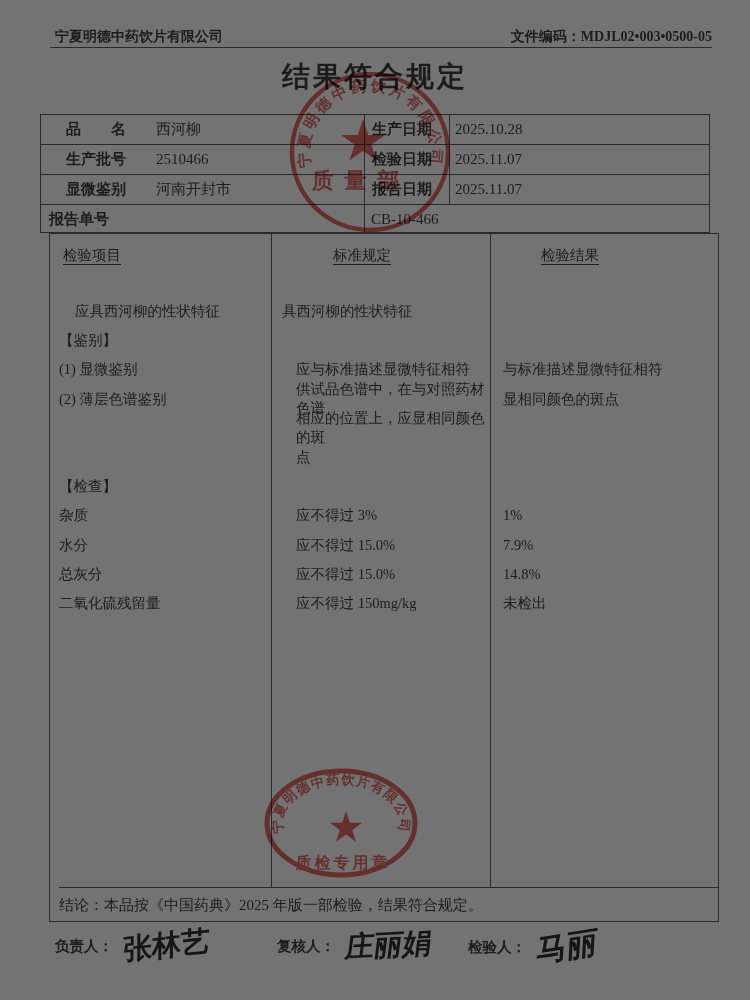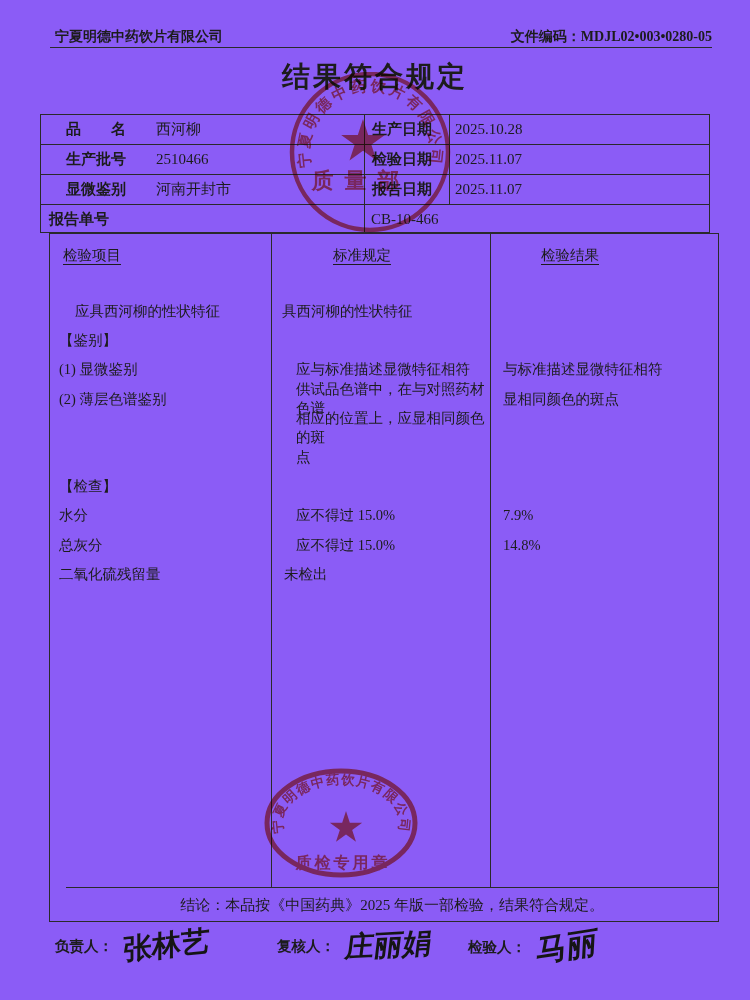--- a/index.html
+++ b/index.html
@@ -1,18 +1,18 @@
 <!DOCTYPE html>
 <html><head>
 <meta charset="utf-8">
 <style>
   * { margin:0; padding:0; box-sizing:border-box; }
   html,body { background:#ffffff; }
   .page {
-    position:relative; width:750px; height:1000px; background:#8b5cf6;
+    position:relative; width:750px; height:1000px; background:#737373;
     font-family:"Liberation Serif","DejaVu Serif",serif; color:#1c1c1c;
     overflow:hidden;
   }
   
   .doc-header { position:absolute; top:28px; left:55px; width:657px;
     display:flex; justify-content:space-between; font-size:14px; font-weight:600; }
   .header-rule { position:absolute; top:47px; left:50px; width:662px; border-top:1.5px solid #2a2a2a; }
   .title { position:absolute; top:58px; left:0; width:100%; text-align:center;
     font-size:28px; font-weight:700; letter-spacing:3px; }
   
@@ -28,22 +28,22 @@
   .main-table { position:absolute; left:40px; top:233px; width:670px; height:689px;
     border:1.5px solid #2a2a2a;margin-left:9px; }
   .mt-head { position:absolute; top:12px; font-size:14.5px;
     text-decoration:underline; text-underline-offset:4px; white-space:nowrap; }
   .mt-head.c2h, .mt-head.c3h { transform:translateX(-50%); }
   .mt-rows { position:absolute; top:63px; left:0; right:0; }
   .mt-row { display:flex; height:29.2px; align-items:center; font-size:14.5px; }
   .mt-row .c1 { width:221px; padding-left:9px; }
   .mt-row .c2 { width:219px; padding-left:25px; }
   .mt-row .c3 { flex:1; padding-left:13px; }
-  .concl { position:absolute; left:16px; right:0; top:653px; height:36px;
-    border-top:1px solid #2a2a2a; text-align:center; line-height:35px; font-size:15px; }
+  .concl { position:absolute; left:9px; right:0; top:653px; height:36px;
+    border-top:1px solid #2a2a2a; text-align:left; line-height:35px; font-size:15px; }
   
   .signatures { position:absolute; left:40px; top:926px; width:670px; height:70px; }
   .sig-group { position:absolute; top:0; white-space:nowrap; }
   .sig-label { font-size:14.5px; font-weight:600; vertical-align:middle; }
   .sig-name { display:inline-block; font-size:29px; font-weight:700; color:#151515;
     margin-left:10px; vertical-align:middle; }
   .sig-a { transform:rotate(-6deg) skewX(-6deg); }
   .sig-b { transform:rotate(-3deg) skewX(-10deg); }
   .sig-c { transform:rotate(-9deg) skewX(-12deg); font-size:31px; }
   
@@ -53,21 +53,21 @@
   .stamp text { font-family:"Liberation Serif","DejaVu Serif",serif; }
 </style>
 </head>
 <body>
 
 <div class="page">
 
   <div class="doc-header">
     <span>宁夏明德中药饮片有限公司</span>
     <span>
-      <span>文件编码：</span><span>MDJL02•003•0280-05</span>
+      <span>文件编码：</span><span>MDJL02•003•0500-05</span>
     </span>
   </div>
   <div class="header-rule"></div>
 
   <h1 class="title">结果符合规定</h1>
 
   <div class="info-table">
     <div class="line h" style="top:29px"></div>
     <div class="line h" style="top:59px"></div>
     <div class="line h" style="top:89px"></div>
@@ -130,31 +130,37 @@
           <span class="c1"></span>
           <span class="c2">点</span>
           <span class="c3"></span>
         </div>
       <div class="mt-row">
           <span class="c1">【检查】</span>
           <span class="c2"></span>
           <span class="c3"></span>
         </div>
       <div class="mt-row">
+          <span class="c1">杂质</span>
+          <span class="c2">应不得过 3%</span>
+          <span class="c3">1%</span>
+        </div>
+      <div class="mt-row">
           <span class="c1">水分</span>
           <span class="c2">应不得过 15.0%</span>
           <span class="c3">7.9%</span>
         </div>
       <div class="mt-row">
           <span class="c1">总灰分</span>
           <span class="c2">应不得过 15.0%</span>
           <span class="c3">14.8%</span>
         </div>
       <div class="mt-row">
           <span class="c1">二氧化硫残留量</span>
+          <span class="c2">应不得过 150mg/kg</span>
           <span class="c3">未检出</span>
         </div>
     </div>
 
     <div class="concl">结论：本品按《中国药典》2025 年版一部检验，结果符合规定。</div>
   </div>
 
   <div class="signatures">
     <span class="sig-group" style="left:15px">
       <span class="sig-label">负责人：</span><span class="sig-name sig-a">张林艺</span>

